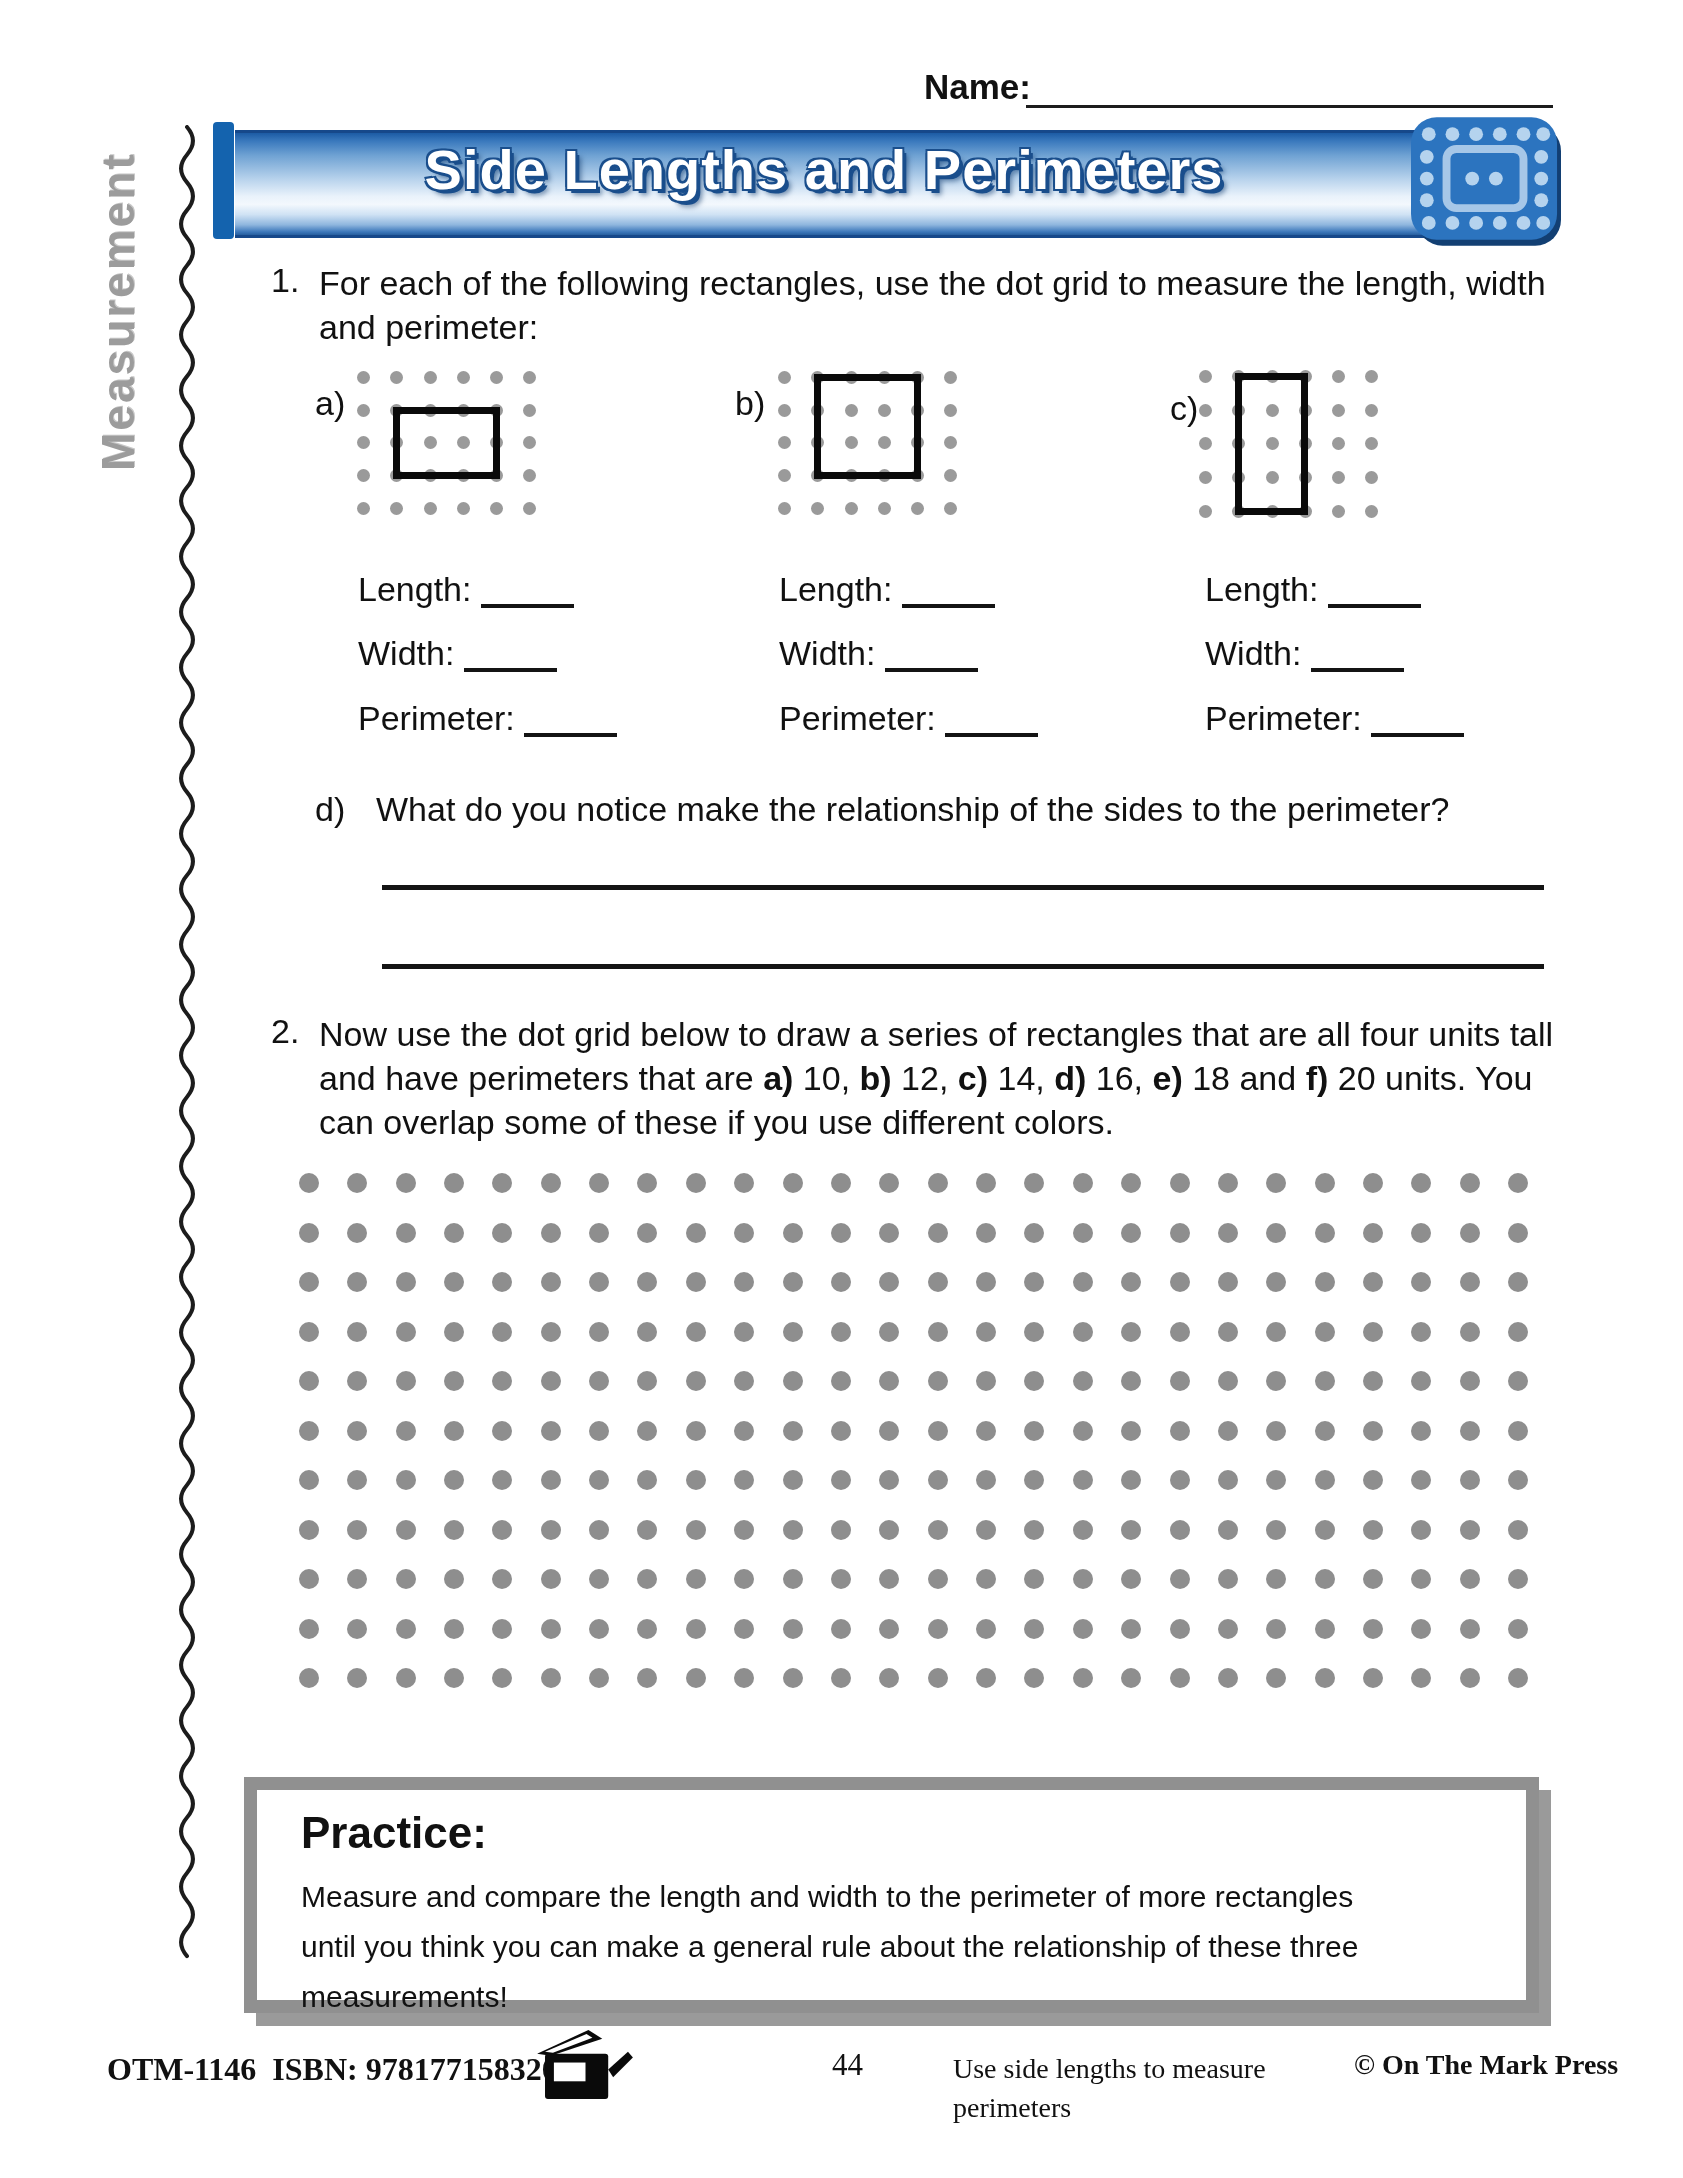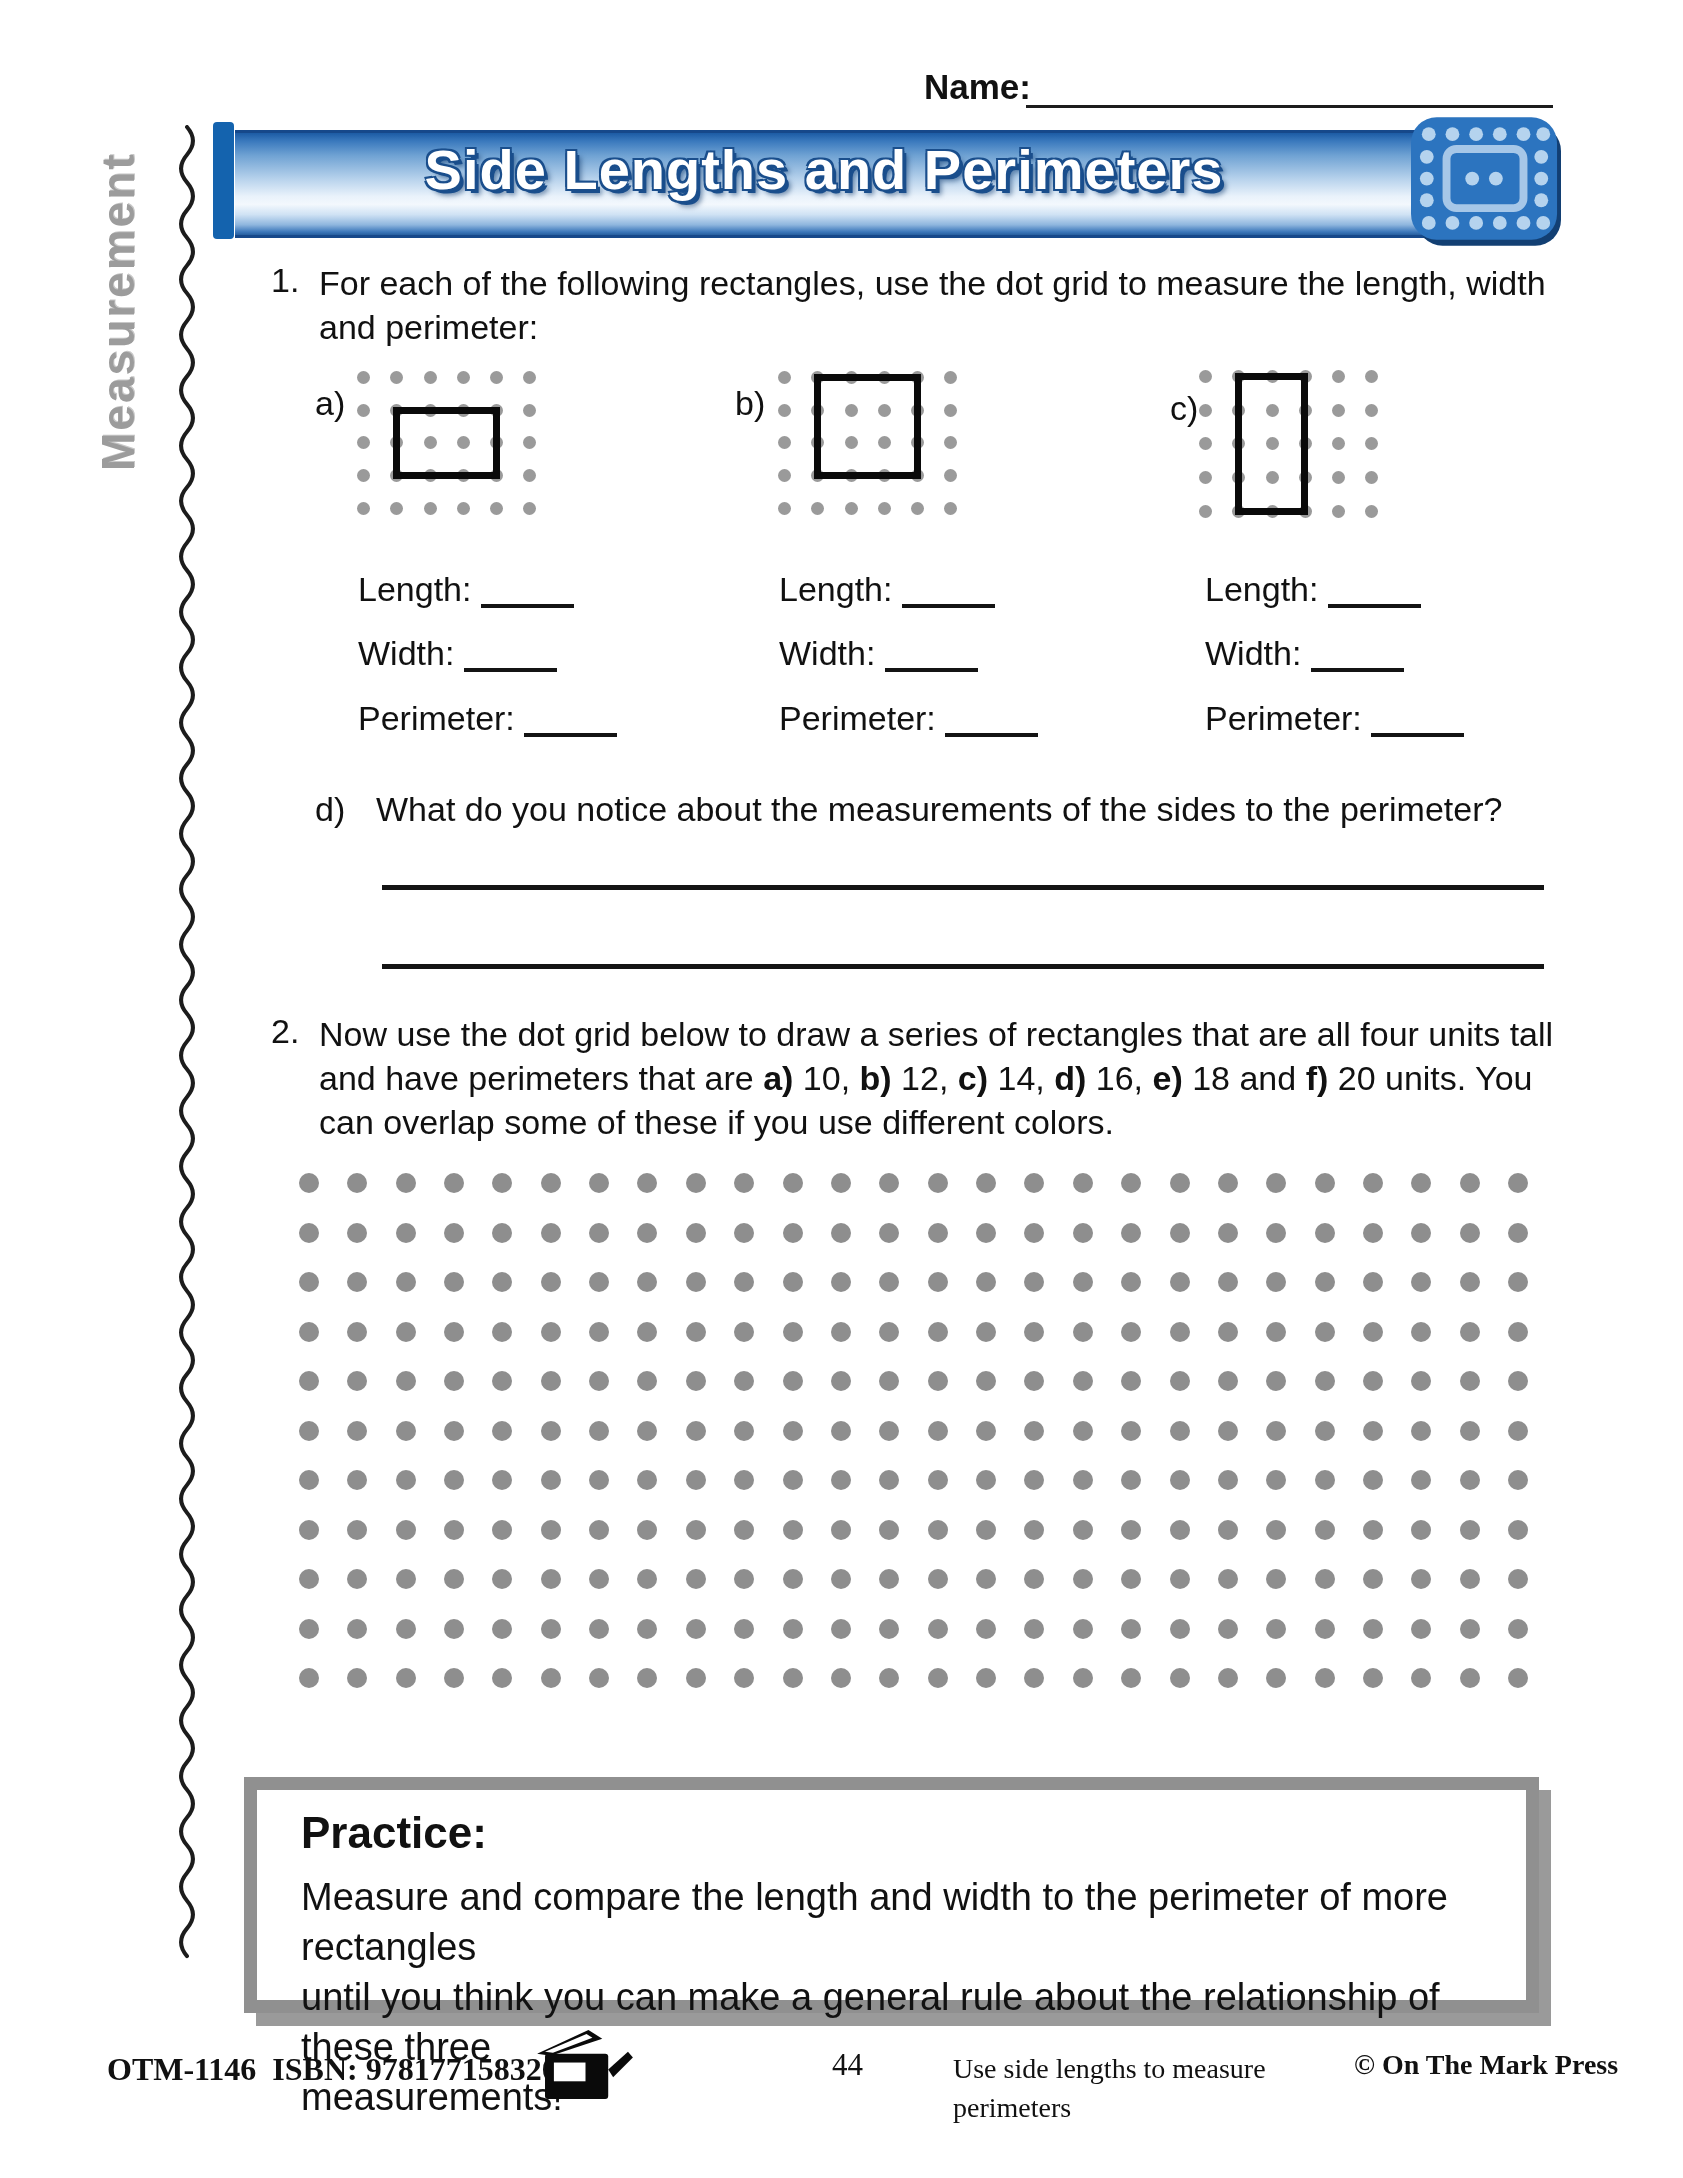--- a/index.html
+++ b/index.html
@@ -78,21 +78,21 @@
   #q2-followup{left:312px;top:1723px;font-size:34px;}
 
   
   #practice-box{
     left:244px;top:1777px;width:1295px;height:236px;
     background:#ffffff;border:13px solid #909090;
     box-shadow:12px 13px 0 #9a9a9a;box-sizing:border-box;
     padding:14px 44px;
   }
   #practice-title{font-size:44px;font-weight:bold;margin:4px 0 14px 0;}
-  .practice-line{font-size:38px;line-height:50px;}
+  .practice-line{font-size:30px;line-height:50px;}
 
   
   .serif{font-family:"Liberation Serif", serif;}
   #footer-code{left:107px;top:2051px;font-size:32px;font-weight:bold;white-space:pre;}
   #footer-icon{left:531px;top:2026px;}
   #footer-page{left:832px;top:2047px;font-size:31px;}
   #footer-caption{left:953px;top:2049px;font-size:28px;line-height:39px;}
   #footer-copy{left:1354px;top:2049px;font-size:28px;font-weight:bold;}
 </style>
 </head>
@@ -264,21 +264,21 @@
     <div class="field-row fr-2"><span>Perimeter:</span> <span class="blank"></span></div>
   </div>
   <div class="field-col" id="fields-c">
     <div class="field-row fr-0"><span>Length:</span> <span class="blank"></span></div>
     <div class="field-row fr-1"><span>Width:</span> <span class="blank"></span></div>
     <div class="field-row fr-2"><span>Perimeter:</span> <span class="blank"></span></div>
   </div>
 
   <div class="abs" id="d-row">
     <div id="d-label">d)</div>
-    <div>What do you notice about the measurements of the sides to the perimeter?</div>
+    <div>What do you notice make the relationship of the sides to the perimeter?</div>
   </div>
   <div class="abs answer-line" id="ans-line-1"></div>
   <div class="abs answer-line" id="ans-line-2"></div>
 
   <div class="abs" id="q2-block">
     <div class="qnum" id="q2-num">2.</div>
     <div class="qtext">
       <div>Now use the dot grid below to draw a series of rectangles that are all four units tall</div>
       <div><span>and have perimeters that are </span><span class="seg-b">a)</span><span> 10, </span><span class="seg-b">b)</span><span> 12, </span><span class="seg-b">c)</span><span> 14, </span><span class="seg-b">d)</span><span> 16, </span><span class="seg-b">e)</span><span> 18 and </span><span class="seg-b">f)</span><span> 20 units. You</span></div>
       <div>can overlap some of these if you use different colors.</div>

